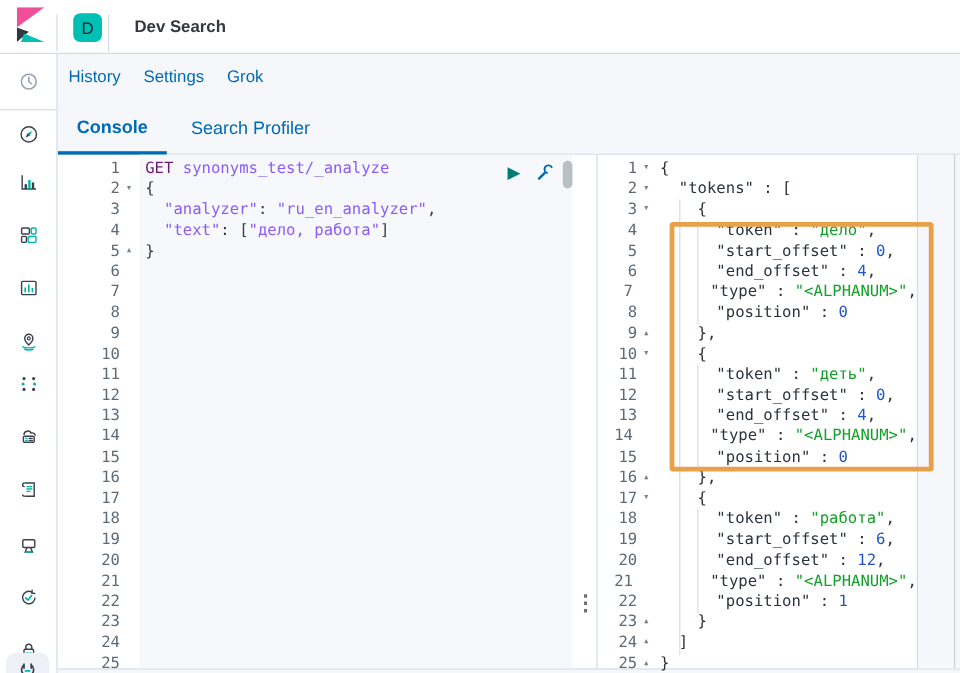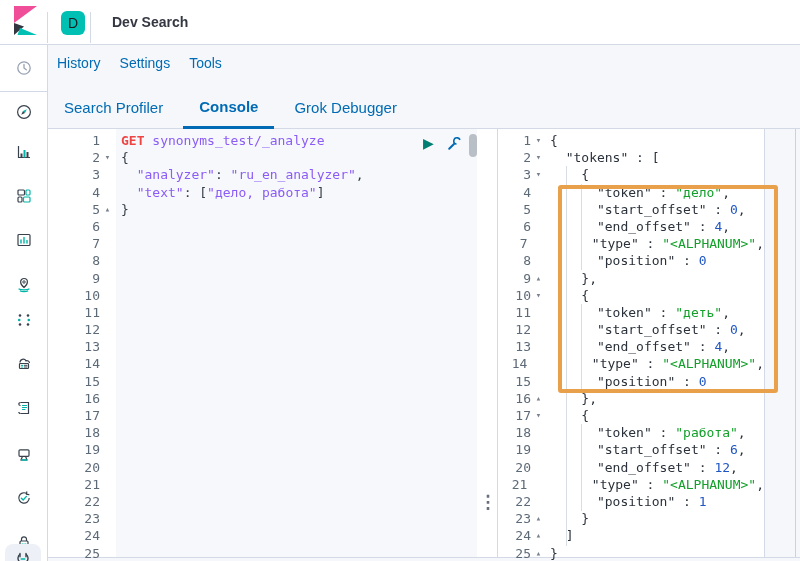--- a/index.html
+++ b/index.html
@@ -41,21 +41,21 @@
   .pane{top:3px;}
   .pane-left{left:0;width:449px;}
   .pane-right{left:450px;width:266px;}
   .cl{height:17.2px;display:flex;font-family:"DejaVu Sans Mono",monospace;font-size:13px;line-height:17.2px;}
   .ln{color:#5d6a78;text-align:right;}
   .pane-left .ln{width:52px;}
   .pane-right .ln{width:33px;}
   .fd{width:15px;text-align:center;font-size:9px;color:#7a828e;line-height:17.2px;}
   .cd{white-space:pre;margin-left:6px;color:#343c45;}
   .pane-right .cd{margin-left:4px;color:#2b323b;}
-  .t-m{color:#ef4444;font-weight:bold;}
+  .t-m{color:#701a75;font-weight:normal;}
   .t-u,.t-s{color:#8b5cf6;}
   .t-g{color:#14a02b;}
   .t-n{color:#2056c3;}
   .ig{position:absolute;width:1px;background:#d8dde4;}
   .annotation{left:510px;top:56px;width:220px;height:208px;border:4px solid #e8a04a;border-radius:3px;
               box-sizing:border-box;z-index:4;pointer-events:none;}
   svg{display:block;}
 </style>
 </head>
 <body>
@@ -169,27 +169,26 @@
         <path d="M6 3.2a5 5 0 1 0 6 0" fill="none" stroke="#39424c" stroke-width="1.4"></path>
         <path d="M6 2.5v3.2M12 2.5v3.2" fill="none" stroke="#39424c" stroke-width="1.4" stroke-linecap="round"></path>
         <path d="M7.2 8h3.6" stroke="#00b5a8" stroke-width="1.4" stroke-linecap="round"></path>
       </svg>
     </div>
   </div>
 
   <div class="abs menurow">
     <a>History</a>
     <a>Settings</a>
-    <a>Tools</a>
+    <a>Grok</a>
   </div>
 
   <div class="abs tabsrow">
+    <div class="tab active">Console</div>
     <div class="tab">Search Profiler</div>
-    <div class="tab active">Console</div>
-    <div class="tab">Grok Debugger</div>
   </div>
 
   <div class="abs editor">
     <div class="abs left-content-bg"></div>
     <div class="abs divider"></div>
     <div class="abs right-border"></div>
     <div class="abs right-margin"></div>
     <div class="abs right-edge-line"></div>
 
     <div class="abs pane pane-left" id="left-pane">

